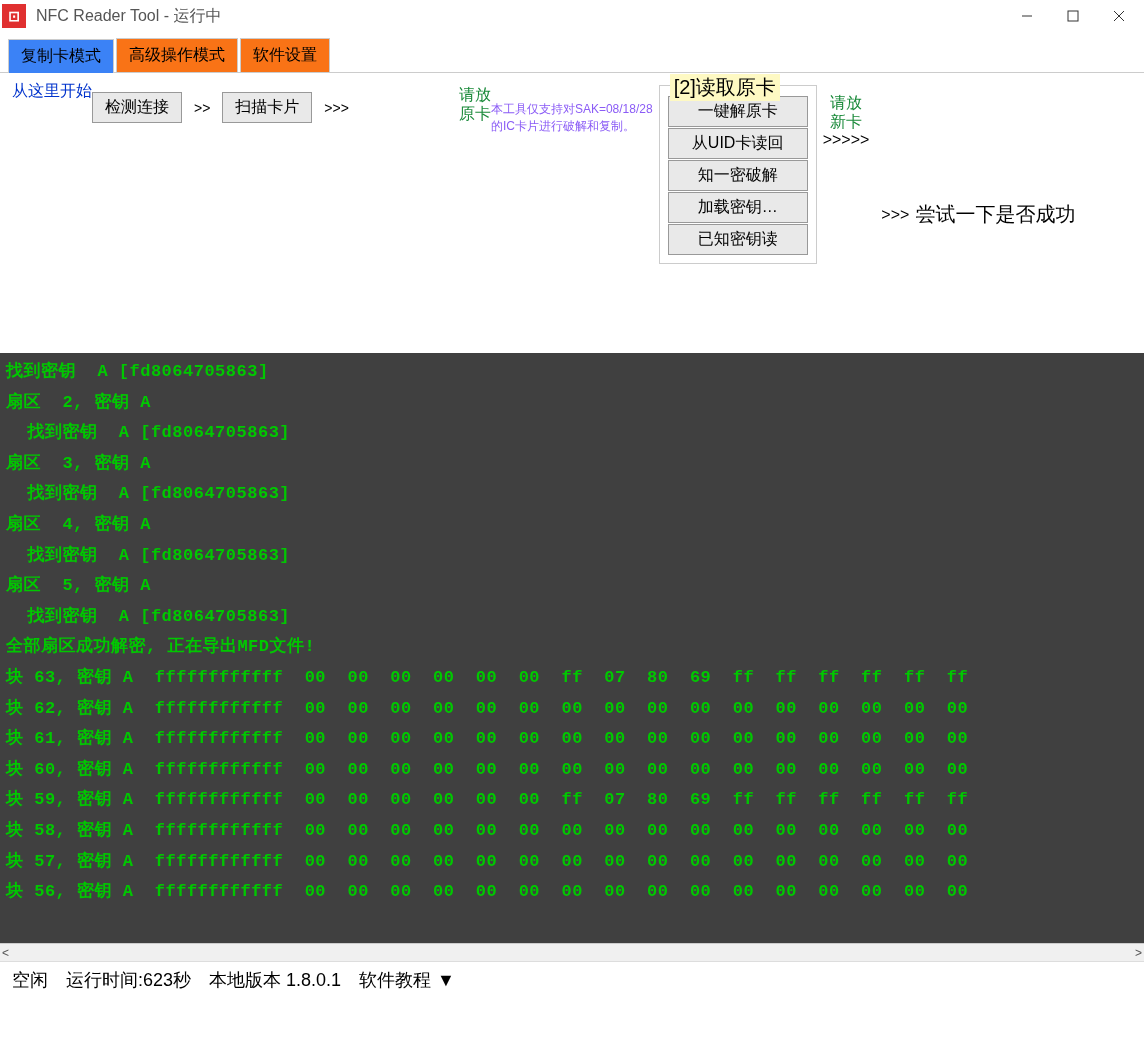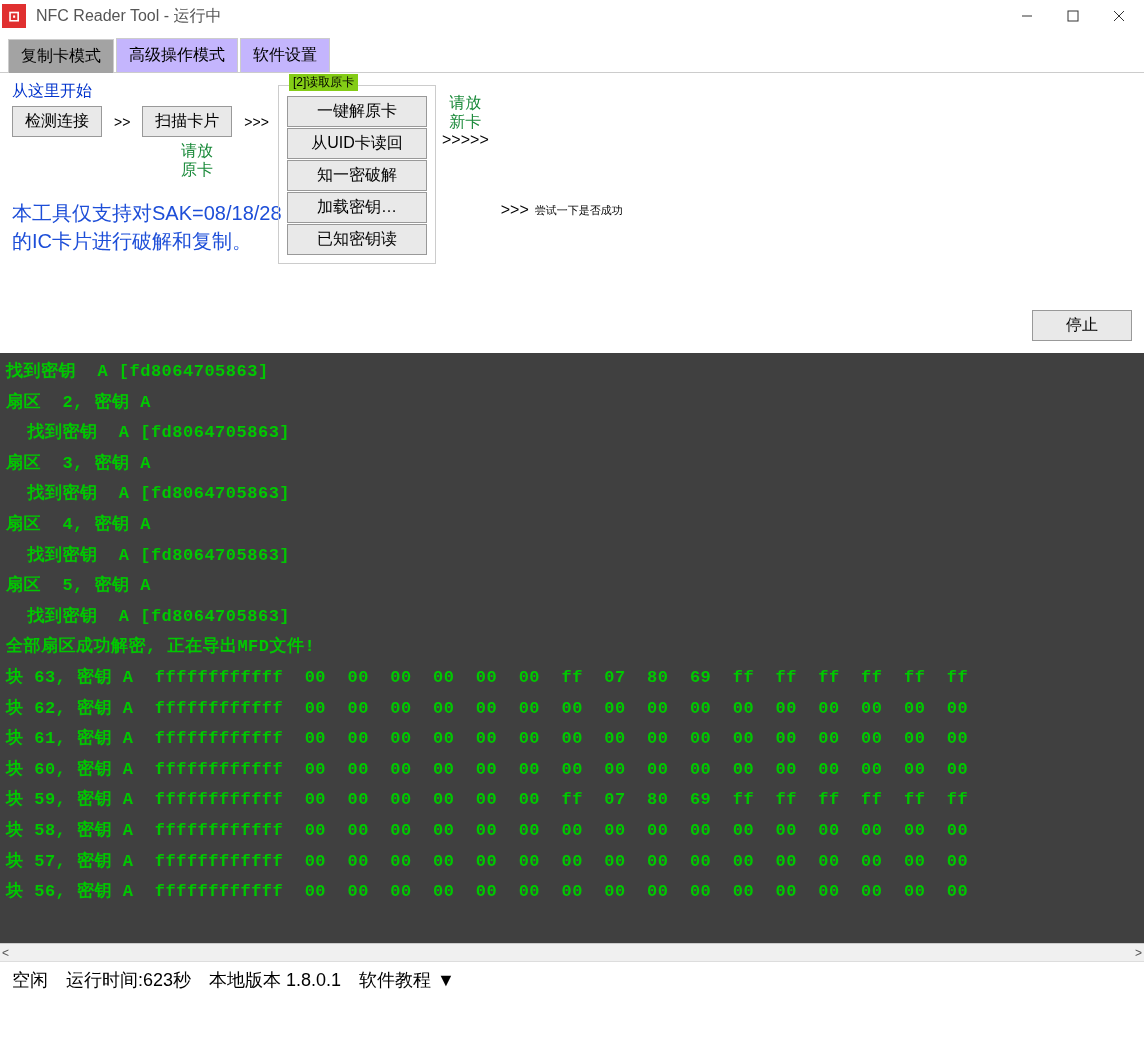--- a/index.html
+++ b/index.html
@@ -4,45 +4,45 @@
 <style>
 * { box-sizing: border-box; margin: 0; padding: 0; }
 body { font-family: "Microsoft YaHei", "SimSun", sans-serif; font-size: 14px; background: #fff; width: 1144px; }
 .titlebar { display: flex; align-items: center; height: 32px; padding: 0 2px; background: #fff; }
 .app-icon { width: 24px; height: 24px; background: #e03030; color: #fff; display: flex; align-items: center; justify-content: center; font-weight: bold; font-size: 14px; border: 2px solid #e03030; }
 .title { margin-left: 10px; color: #555; font-size: 16px; flex: 1; }
 .winbtn { width: 46px; height: 32px; display: flex; align-items: center; justify-content: center; color: #555; font-size: 16px; }
 .winbtn svg { width: 12px; height: 12px; stroke: #333; stroke-width: 1; fill: none; }
 
 .tabs { display: flex; border-bottom: 1px solid #ccc; padding: 4px 8px 0 8px; margin-top: 2px; }
-.tab { padding: 6px 12px; border: 1px solid #ccc; border-bottom: none; background: #c4b5fd; margin-right: 2px; font-size: 16px; }
-.tab.active { background: #a3a3a3; position: relative; top: 1px; }
+.tab { padding: 6px 12px; border: 1px solid #ccc; border-bottom: none; background: #f97316; margin-right: 2px; font-size: 16px; }
+.tab.active { background: #3b82f6; position: relative; top: 1px; }
 
 .panel { padding: 8px 12px 12px 12px; display: flex; align-items: flex-start; gap: 6px; }
 .start-label { color: #0033cc; font-size: 16px; margin-bottom: 4px; }
 .btn { background: #e9e9e9; border: 1px solid #999; padding: 4px 12px; font-size: 16px; cursor: pointer; display: inline-block; text-align: center; }
 .btn.highlight { border: 2px solid #1a6fd6; }
 .hint { color: #1a8a3a; font-size: 16px; line-height: 1.2; margin-top: 4px; text-align: center; }
 .fieldset { border: 1px solid #ccc; padding: 10px 8px 8px 8px; position: relative; margin-top: 4px; }
-.legend { position: absolute; top: -12px; left: 10px; background: #84cc16; padding: 0 4px; font-size: 12px; }
+.legend { position: absolute; top: -12px; left: 10px; background: #fef9c3; padding: 0 4px; font-size: 20px; }
 .btn-stack { display: flex; flex-direction: column; gap: 1px; }
 .btn-stack .btn { min-width: 140px; }
-.note { color: #1d4ed8; font-size: 20px; line-height: 1.4; margin-top: 20px; max-width: 260px; }
-.try-label { font-size: 11px; margin-top: 20px; }
+.note { color: #8b5cf6; font-size: 12px; line-height: 1.4; margin-top: 20px; max-width: 260px; }
+.try-label { font-size: 20px; margin-top: 20px; }
 
 .console { background: #404040; color: #00c800; font-family: "Consolas", "Courier New", monospace; font-size: 17px; height: 590px; overflow: auto; padding: 4px 6px; line-height: 1.8; white-space: pre; letter-spacing: 0.5px; position: relative; font-weight: bold; }
 .console-row { white-space: pre; }
 .hscroll { height: 18px; background: #f0f0f0; border-top: 1px solid #ccc; display: flex; align-items: center; justify-content: space-between; padding: 0 2px; }
 .hscroll .arrow { font-size: 12px; color: #555; }
 
 .statusbar { display: flex; align-items: center; padding: 6px 12px; font-size: 18px; gap: 18px; border-top: 1px solid #ddd; }
 .status-item { display: flex; align-items: center; }
 .dropdown-arrow { margin-left: 6px; }
 
-.left-block { display: flex; flex-direction: column; justify-content: space-between; }
+.left-block { display: flex; flex-direction: row; justify-content: space-between; }
 .row1 { display: flex; align-items: center; gap: 12px; }
 </style>
 </head>
 <body>
 
 <div class="titlebar">
   <div class="app-icon">⊡</div>
   <div class="title">NFC Reader Tool - 运行中</div>
   <div class="winbtn">
       <svg viewBox="0 0 12 12">
@@ -100,23 +100,20 @@
 新卡</div>
     <div style="font-size:16px">&gt;&gt;&gt;&gt;&gt;</div>
   </div>
 
 
   <div style="flex:1;display:flex;flex-direction:column;justify-content:space-between;min-height:260px;padding-left:6px">
     <div style="display:flex;align-items:center;margin-top:120px">
       <span style="font-size:16px">&gt;&gt;&gt;</span>
       <span class="try-label" style="margin-left:6px;margin-top:0">尝试一下是否成功</span>
     </div>
-    <div style="text-align:right">
-      <span class="btn" style="min-width:100px">停止</span>
-    </div>
   </div>
 
 </div>
 
 <div class="console" id="console"><div class="console-row">找到密钥  A [fd8064705863]</div><div class="console-row">扇区  2, 密钥 A</div><div class="console-row">  找到密钥  A [fd8064705863]</div><div class="console-row">扇区  3, 密钥 A</div><div class="console-row">  找到密钥  A [fd8064705863]</div><div class="console-row">扇区  4, 密钥 A</div><div class="console-row">  找到密钥  A [fd8064705863]</div><div class="console-row">扇区  5, 密钥 A</div><div class="console-row">  找到密钥  A [fd8064705863]</div><div class="console-row">全部扇区成功解密, 正在导出MFD文件!</div><div class="console-row">块 63, 密钥 A  ffffffffffff  00  00  00  00  00  00  ff  07  80  69  ff  ff  ff  ff  ff  ff</div><div class="console-row">块 62, 密钥 A  ffffffffffff  00  00  00  00  00  00  00  00  00  00  00  00  00  00  00  00</div><div class="console-row">块 61, 密钥 A  ffffffffffff  00  00  00  00  00  00  00  00  00  00  00  00  00  00  00  00</div><div class="console-row">块 60, 密钥 A  ffffffffffff  00  00  00  00  00  00  00  00  00  00  00  00  00  00  00  00</div><div class="console-row">块 59, 密钥 A  ffffffffffff  00  00  00  00  00  00  ff  07  80  69  ff  ff  ff  ff  ff  ff</div><div class="console-row">块 58, 密钥 A  ffffffffffff  00  00  00  00  00  00  00  00  00  00  00  00  00  00  00  00</div><div class="console-row">块 57, 密钥 A  ffffffffffff  00  00  00  00  00  00  00  00  00  00  00  00  00  00  00  00</div><div class="console-row">块 56, 密钥 A  ffffffffffff  00  00  00  00  00  00  00  00  00  00  00  00  00  00  00  00</div></div>
 <div class="hscroll">
   <span class="arrow">&lt;</span>
   <span class="arrow">&gt;</span>
 </div>
 

